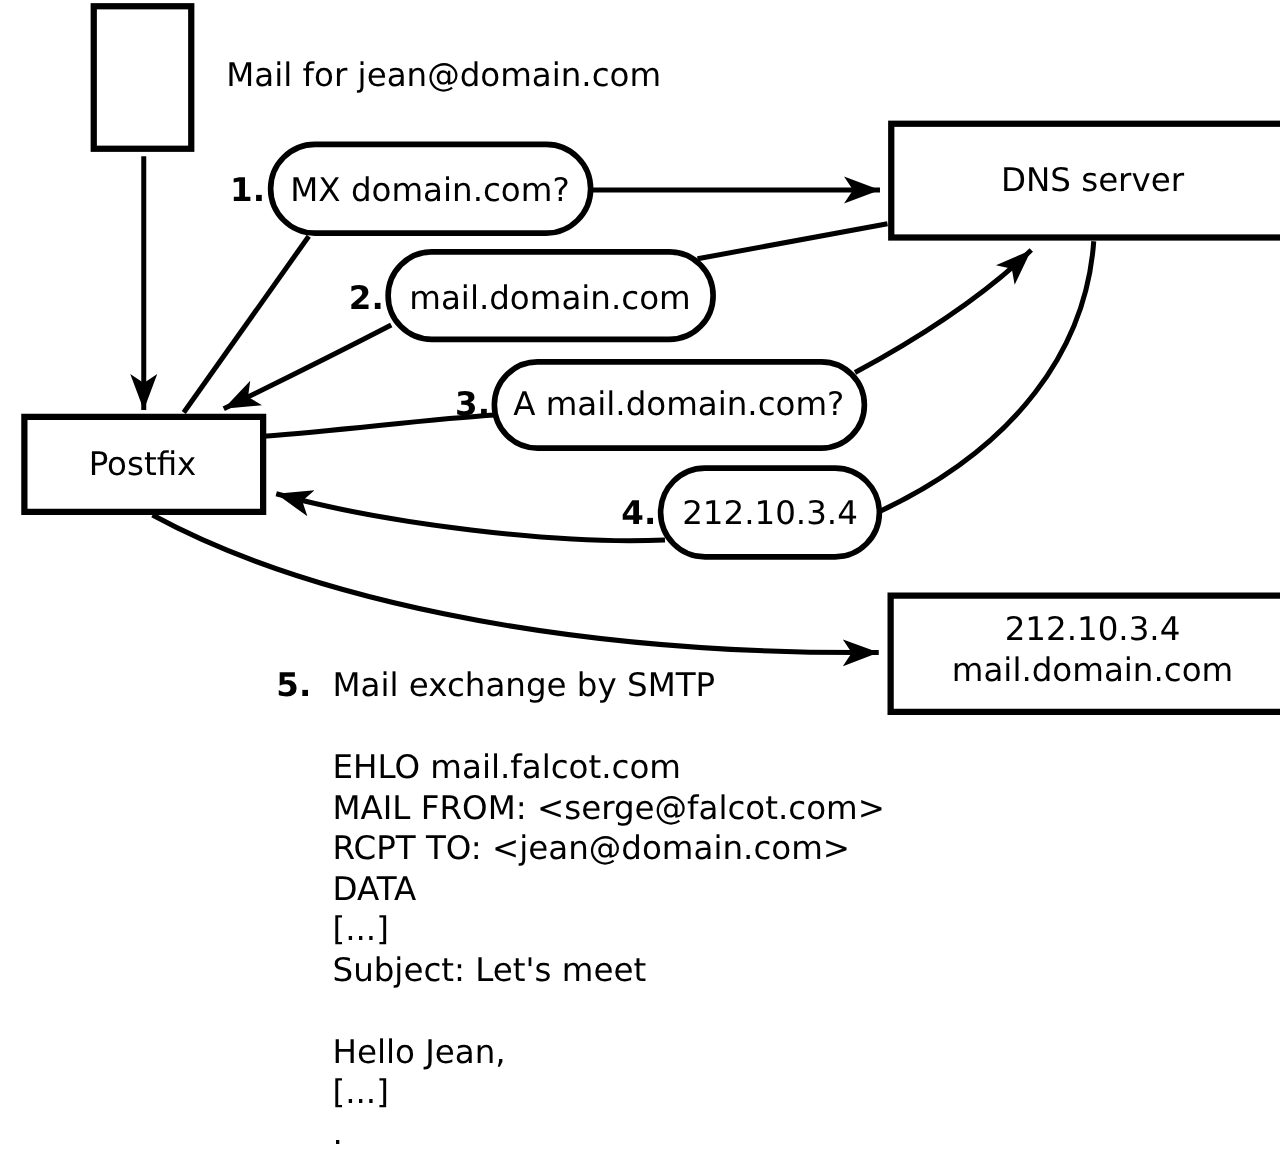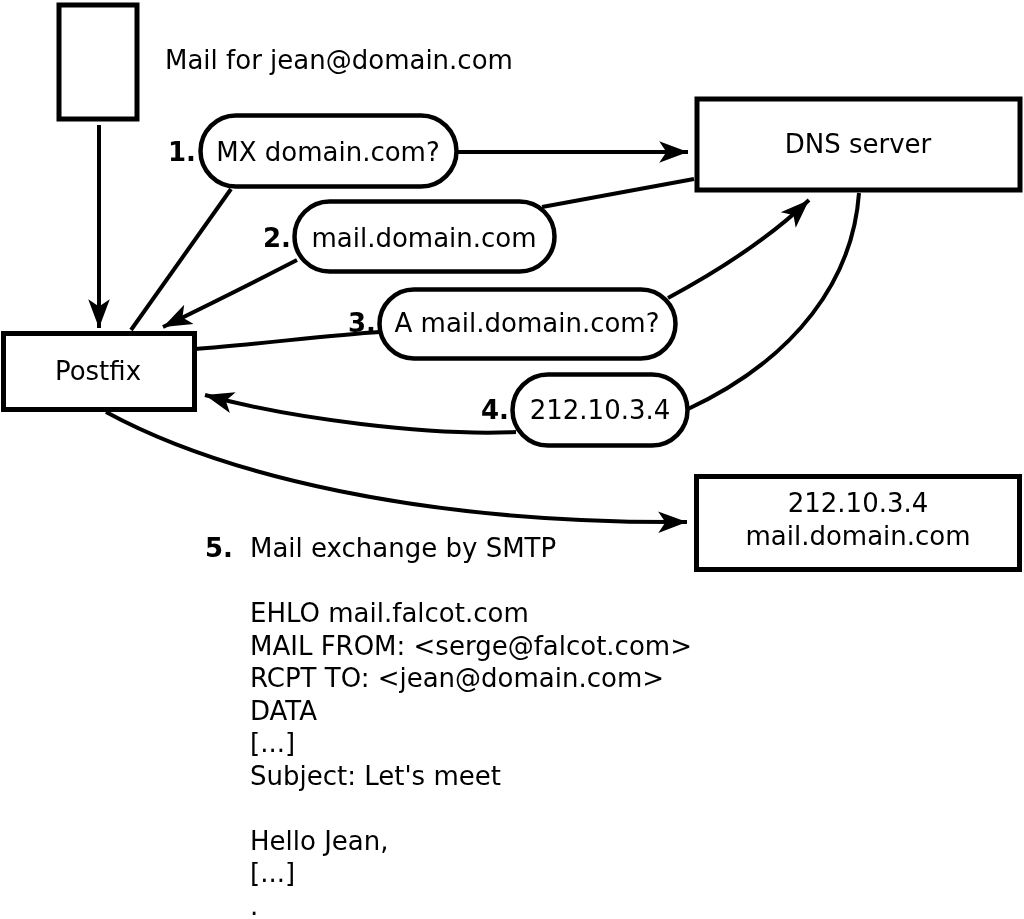--- a/index.html
+++ b/index.html
@@ -1,16 +1,16 @@
 <!DOCTYPE html>
 <html><head>
 <meta charset="utf-8">
 <style>
   html, body { margin: 0; padding: 0; background: #ffffff; }
-  .canvas { width: 857px; height: 919px; position: relative; }
+  .canvas { width: 857px; height: 919px; position: relative; padding-left: 16px; }
   svg { display: block; }
   text {
     font-family: "DejaVu Sans", sans-serif;
     font-size: 26px;
     fill: #000000;
   }
   text.step-num { font-weight: bold; }
   .node-shape { fill: #ffffff; stroke: #000000; }
   .edge { fill: none; stroke: #000000; stroke-width: 4; }
 </style>

